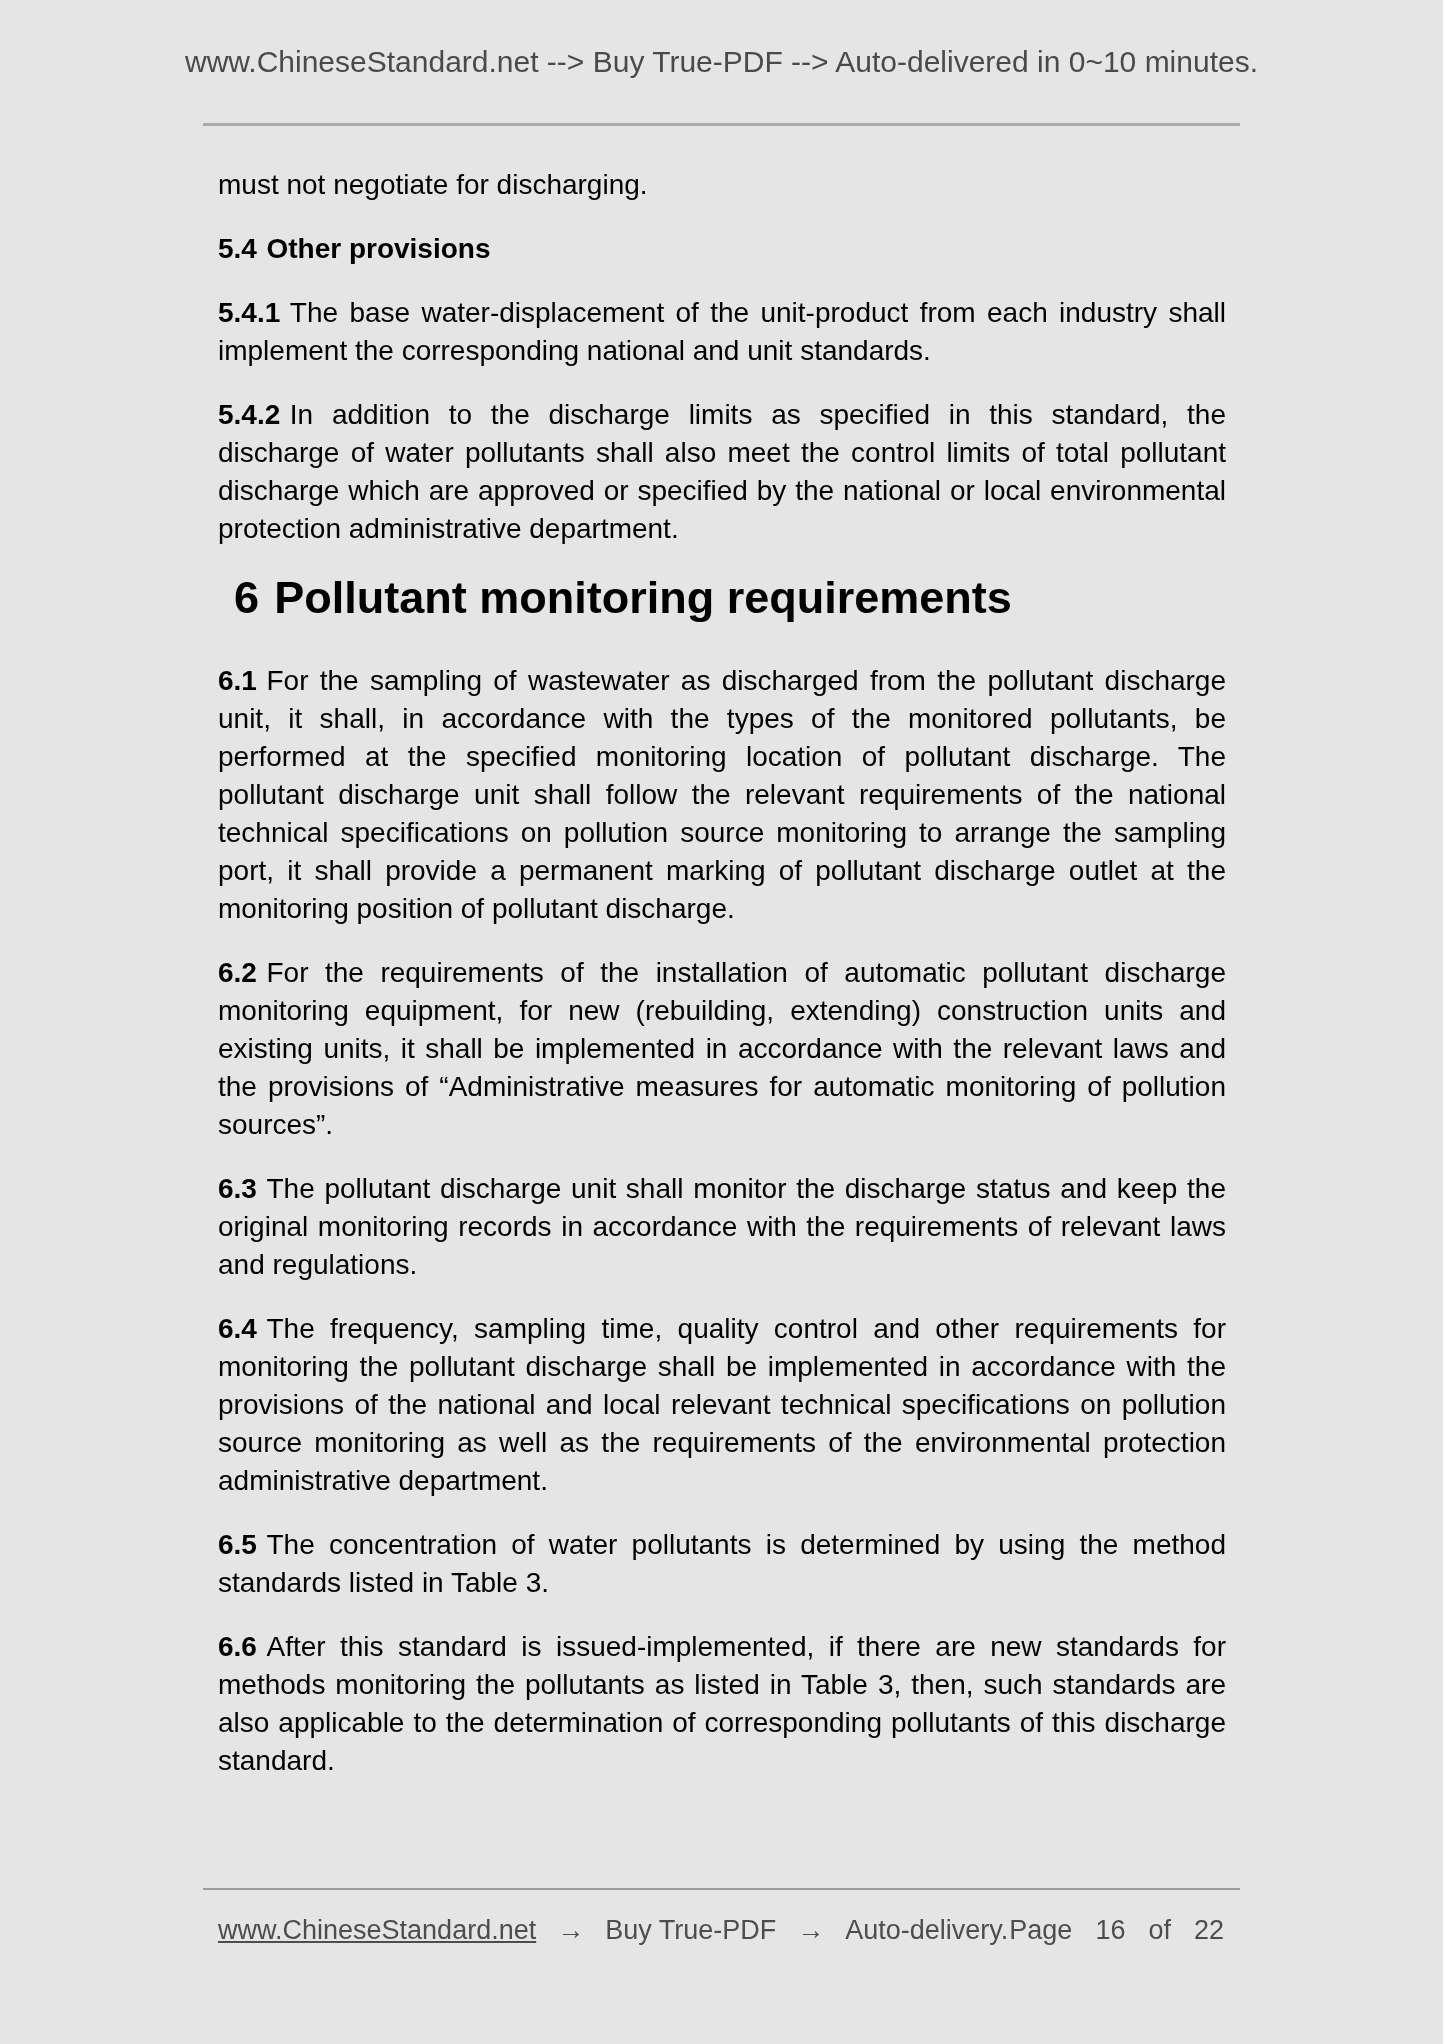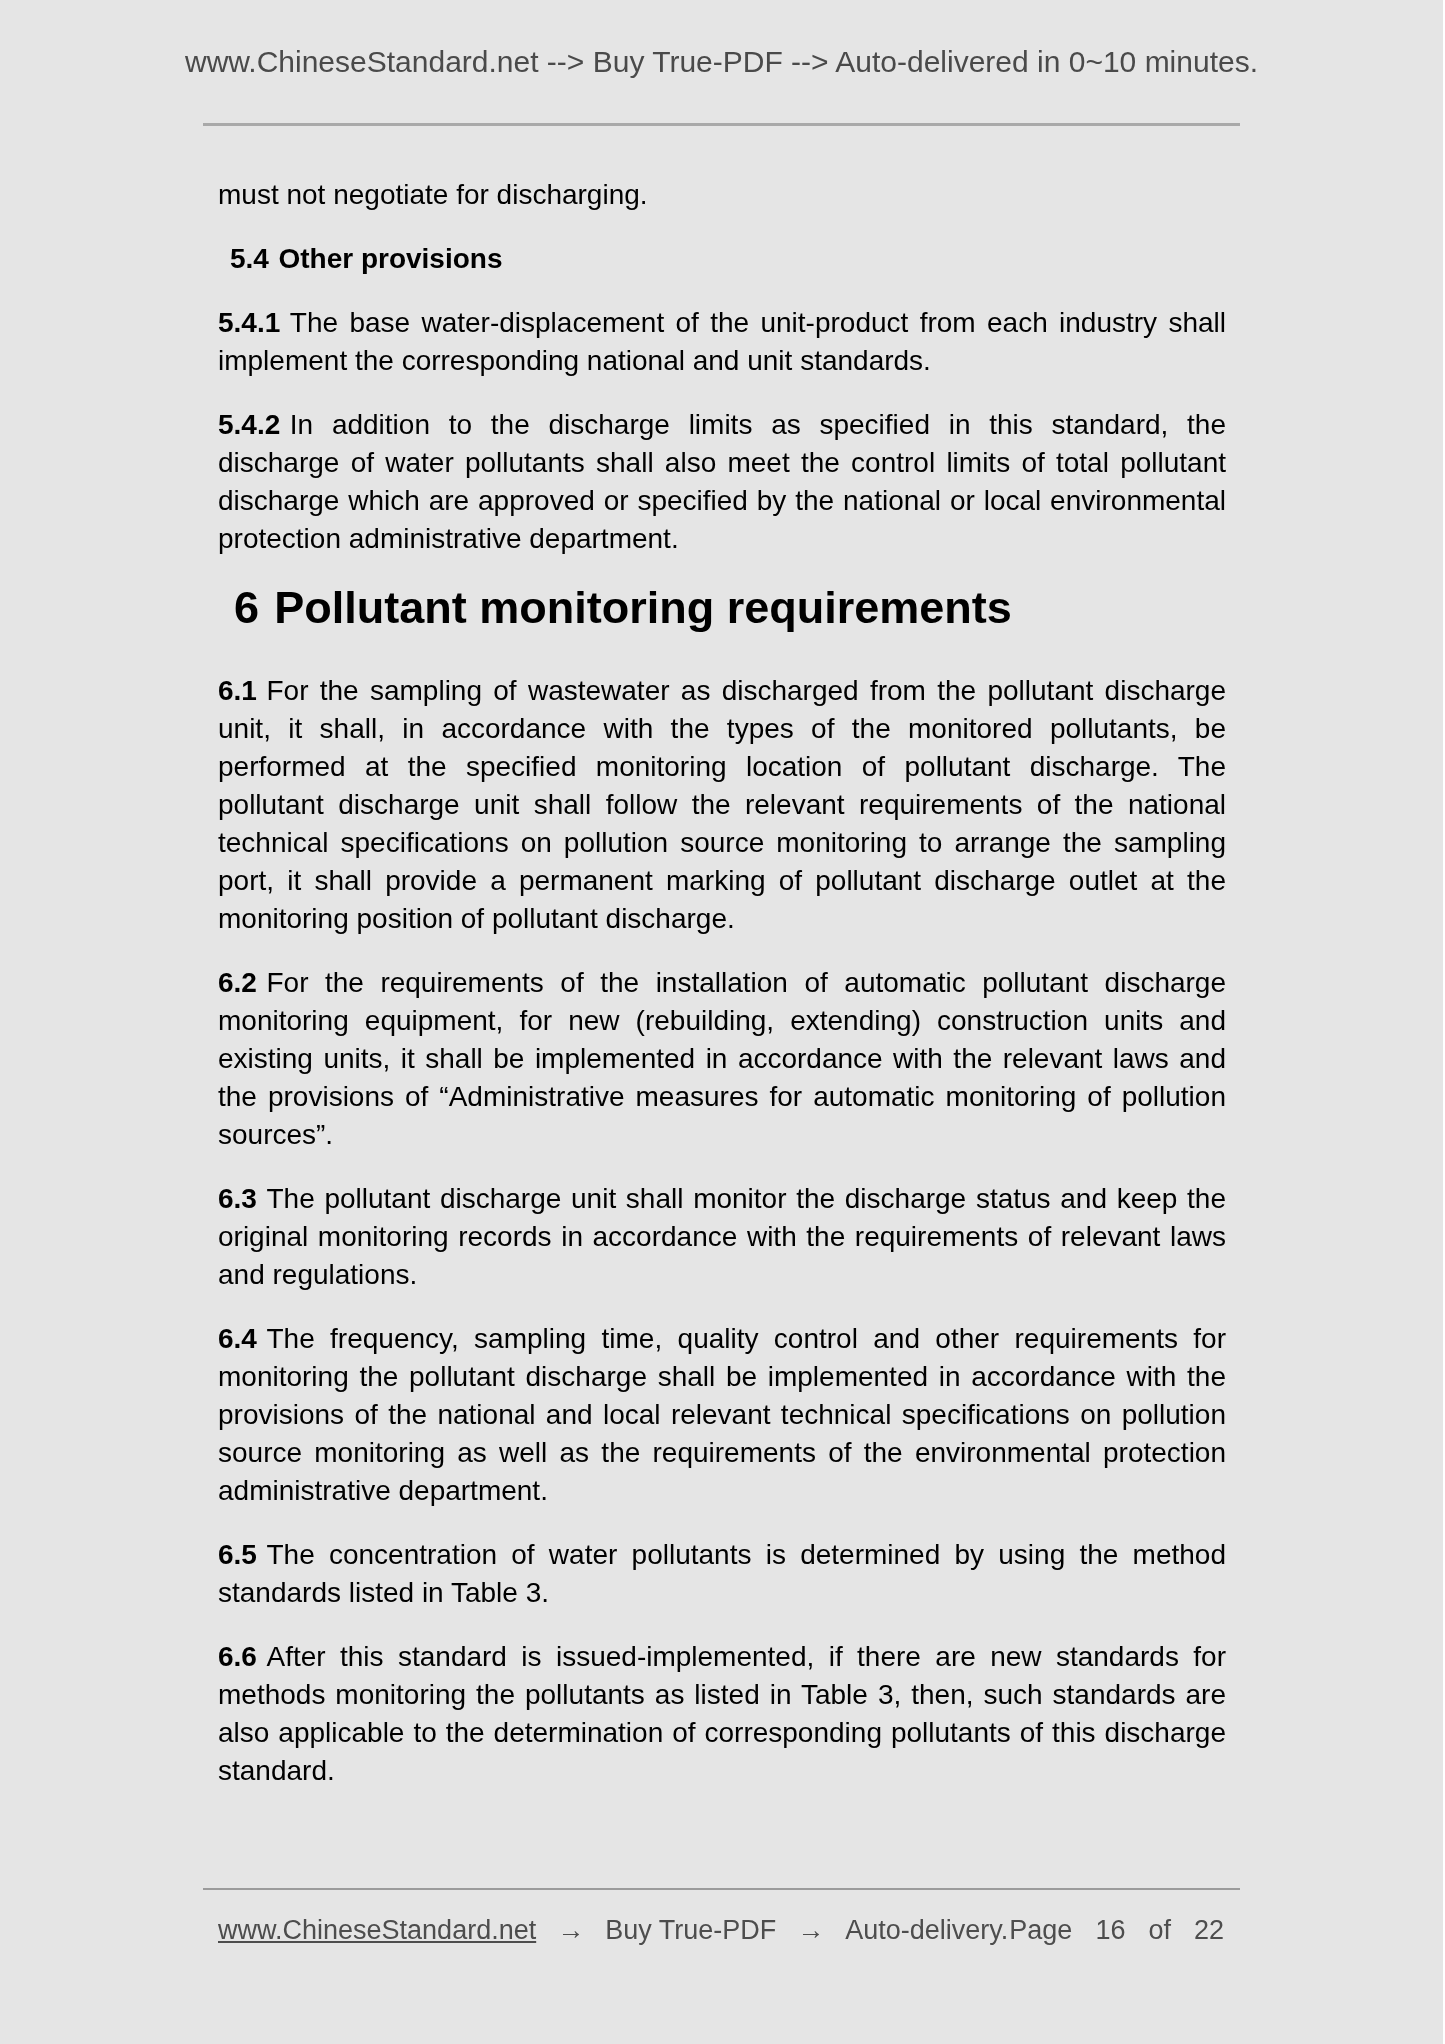--- a/index.html
+++ b/index.html
@@ -52,32 +52,32 @@
   
   .content {
     position: absolute;
     top: 166px;
     left: 218px;
     width: 1008px;
     font-size: 28px;
     line-height: 38px;
   }
   .para {
-    margin: 10px 0 26px 0;
+    margin: 0 0 26px 0;
     text-align: justify;
   }
   .para.cont {
     text-align: left;
   }
   .pnum {
     font-weight: 700;
     margin-right: 0.34em;
   }
   .h-sec {
-    margin: 0 0 26px 12px;
+    margin: 0 0 26px 0;
     font-size: 28px;
     line-height: 38px;
     font-weight: 700;
     text-align: left;
   }
   .h-chapter {
     margin: 18px 0 40px 16px;
     font-size: 45px;
     line-height: 48px;
     font-weight: 700;

